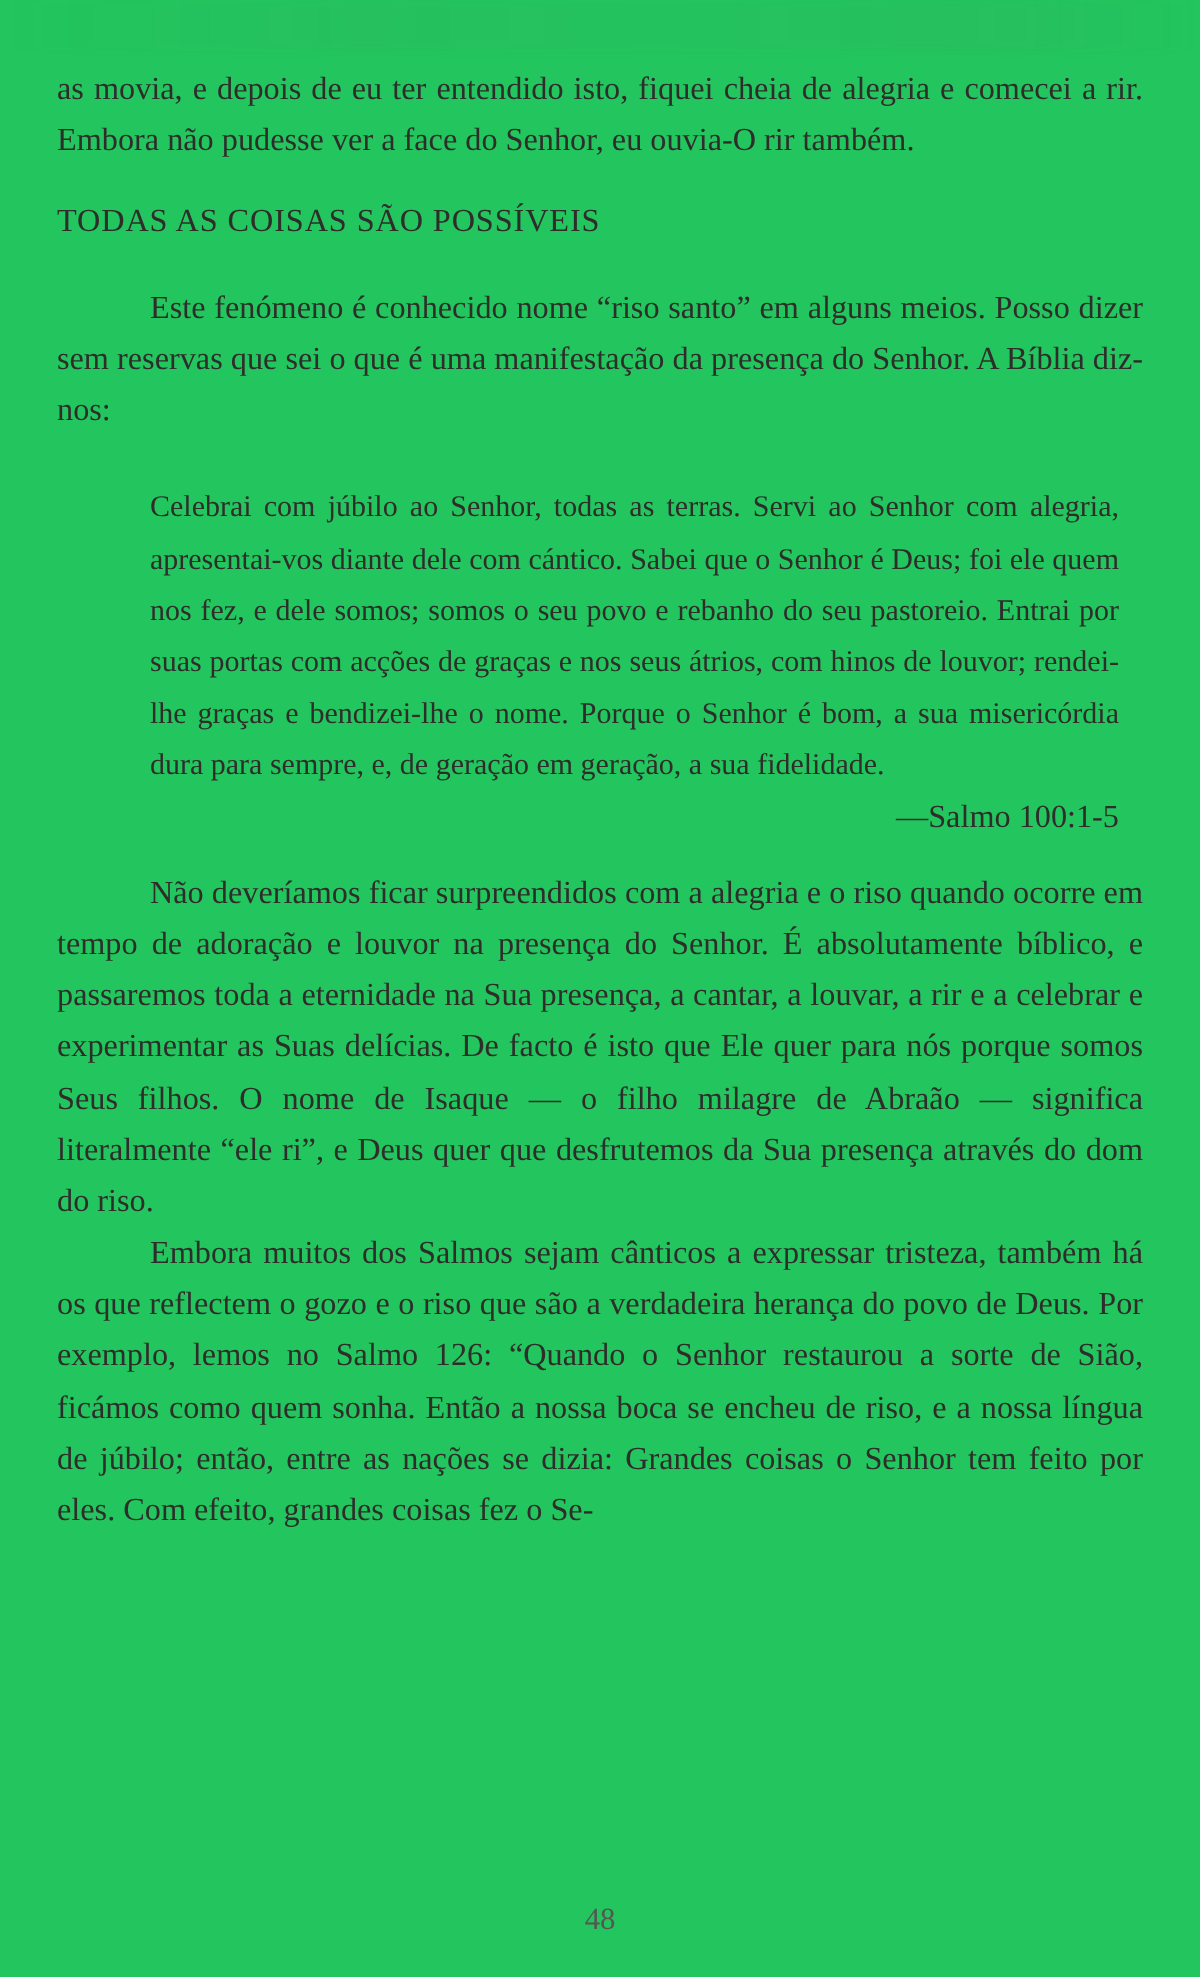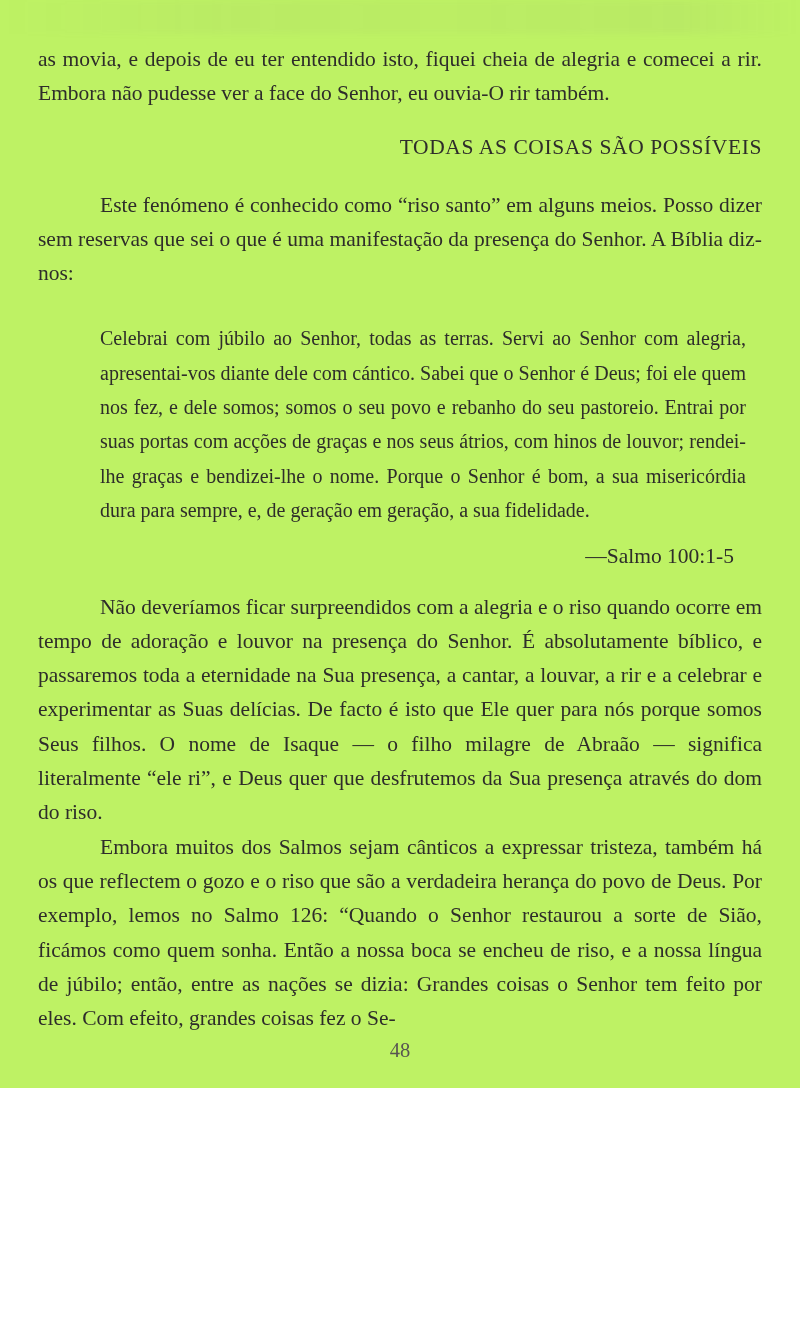--- a/index.html
+++ b/index.html
@@ -3,22 +3,22 @@
 <meta charset="utf-8">
 <style>
   html, body {
     margin: 0;
     padding: 0;
     background: #ffffff;
   }
   .page {
     position: relative;
     width: 800px;
-    height: 1088px;
-    background: #bef264;
+    height: 1318px;
+    background: #22c55e;
     font-family: "Liberation Serif", "DejaVu Serif", serif;
     color: #2e2d2a;
     overflow: hidden;
     box-sizing: border-box;
   }
   
   .scan-artifact {
     position: absolute;
     top: 0;
     left: 0;
@@ -46,41 +46,41 @@
     text-align: justify;
     margin: 0;
   }
   .opening-paragraph {
     text-indent: 0;
   }
   .section-heading {
     font-size: 21.5px;
     font-weight: normal;
     letter-spacing: 0.6px;
-    text-align: right;
+    text-align: left;
     margin: 24px 0 28px 0;
   }
   .indented {
     text-indent: 62px;
   }
   .scripture-quote {
     margin: 31px 0 16px 62px;
     padding-right: 16px;
   }
   .quote-text {
     font-size: 20px;
     line-height: 34.3px;
     text-align: justify;
     margin: 0;
   }
   .quote-attribution {
     font-size: 21.5px;
     line-height: 34.3px;
     text-align: right;
-    margin: 12px;
+    margin: 0;
   }
   .page-number {
     position: absolute;
     bottom: 26px;
     left: 0;
     width: 100%;
     text-align: center;
     font-size: 20.5px;
     color: #585551;
     margin-top: 24px;
@@ -92,21 +92,21 @@
 <div class="page">
 
   <div class="scan-artifact"></div>
 
   <div class="content">
 
     <p class="body-text opening-paragraph">as movia, e depois de eu ter entendido isto, fiquei cheia de alegria e comecei a rir. Embora não pudesse ver a face do Senhor, eu ouvia-O rir também.</p>
 
     <h2 class="section-heading">TODAS AS COISAS SÃO POSSÍVEIS</h2>
 
-    <p class="body-text indented">Este fenómeno é conhecido como “riso santo” em alguns meios. Posso dizer sem reservas que sei o que é uma manifestação da presença do Senhor. A Bíblia diz-nos:</p>
+    <p class="body-text indented">Este fenómeno é conhecido nome “riso santo” em alguns meios. Posso dizer sem reservas que sei o que é uma manifestação da presença do Senhor. A Bíblia diz-nos:</p>
 
     <blockquote class="scripture-quote">
       <p class="quote-text">Celebrai com júbilo ao Senhor, todas as terras. Servi ao Senhor com alegria, apresentai-vos diante dele com cántico. Sabei que o Senhor é Deus; foi ele quem nos fez, e dele somos; somos o seu povo e rebanho do seu pastoreio. Entrai por suas portas com acções de graças e nos seus átrios, com hinos de louvor; rendei-lhe graças e bendizei-lhe o nome. Porque o Senhor é bom, a sua misericórdia dura para sempre, e, de geração em geração, a sua fidelidade.</p>
       <p class="quote-attribution">—Salmo 100:1-5</p>
     </blockquote>
 
     <p class="body-text indented">Não deveríamos ficar surpreendidos com a alegria e o riso quando ocorre em tempo de adoração e louvor na presença do Senhor. É absolutamente bíblico, e passaremos toda a eternidade na Sua presença, a cantar, a louvar, a rir e a celebrar e experimentar as Suas delícias. De facto é isto que Ele quer para nós porque somos Seus filhos. O nome de Isaque — o filho milagre de Abraão — significa literalmente “ele ri”, e Deus quer que desfrutemos da Sua presença através do dom do riso.</p>
 
     <p class="body-text indented">Embora muitos dos Salmos sejam cânticos a expressar tristeza, também há os que reflectem o gozo e o riso que são a verdadeira herança do povo de Deus. Por exemplo, lemos no Salmo 126: “Quando o Senhor restaurou a sorte de Sião, ficámos como quem sonha. Então a nossa boca se encheu de riso, e a nossa língua de júbilo; então, entre as nações se dizia: Grandes coisas o Senhor tem feito por eles. Com efeito, grandes coisas fez o Se-</p>
 

